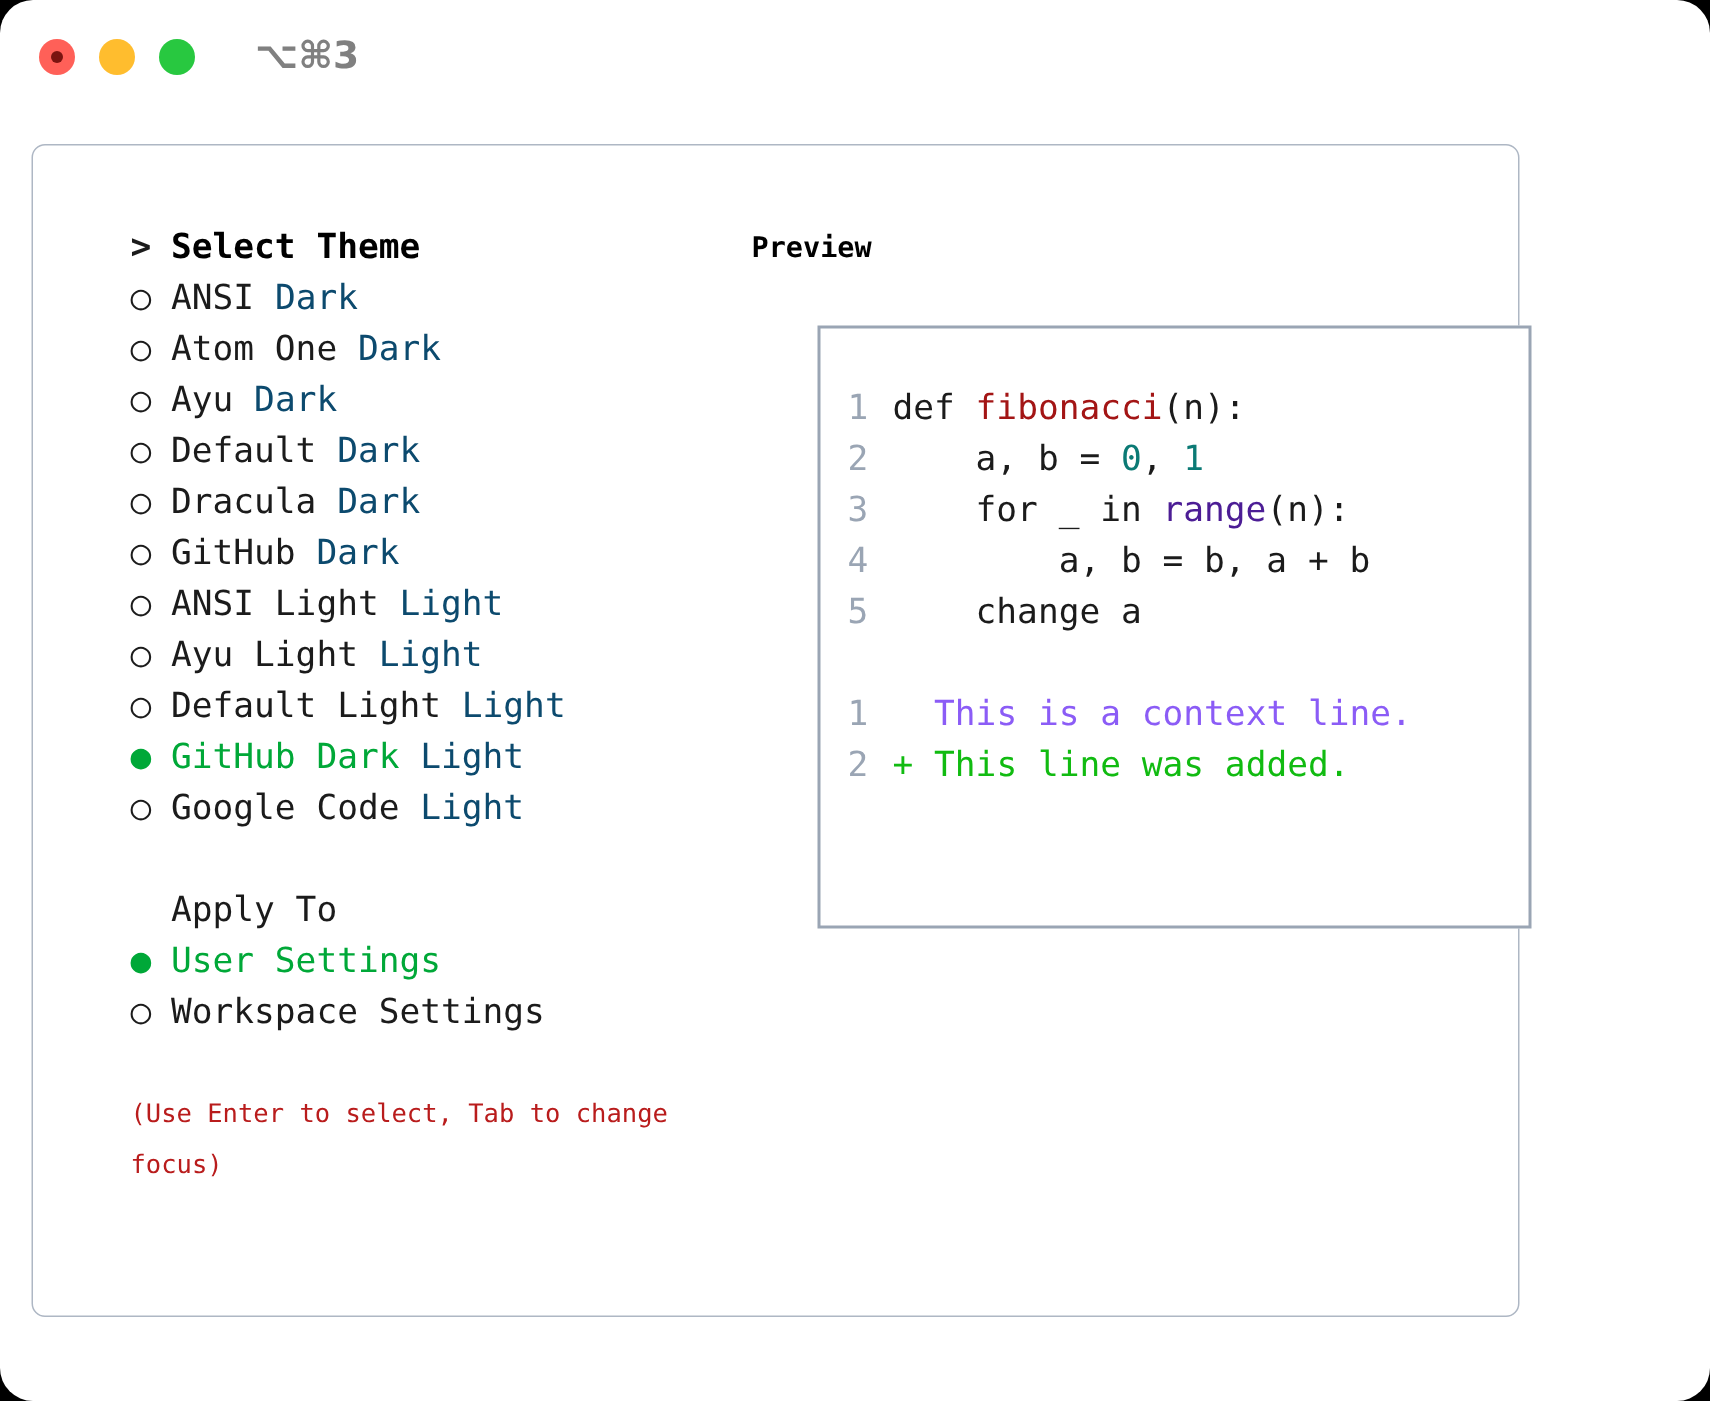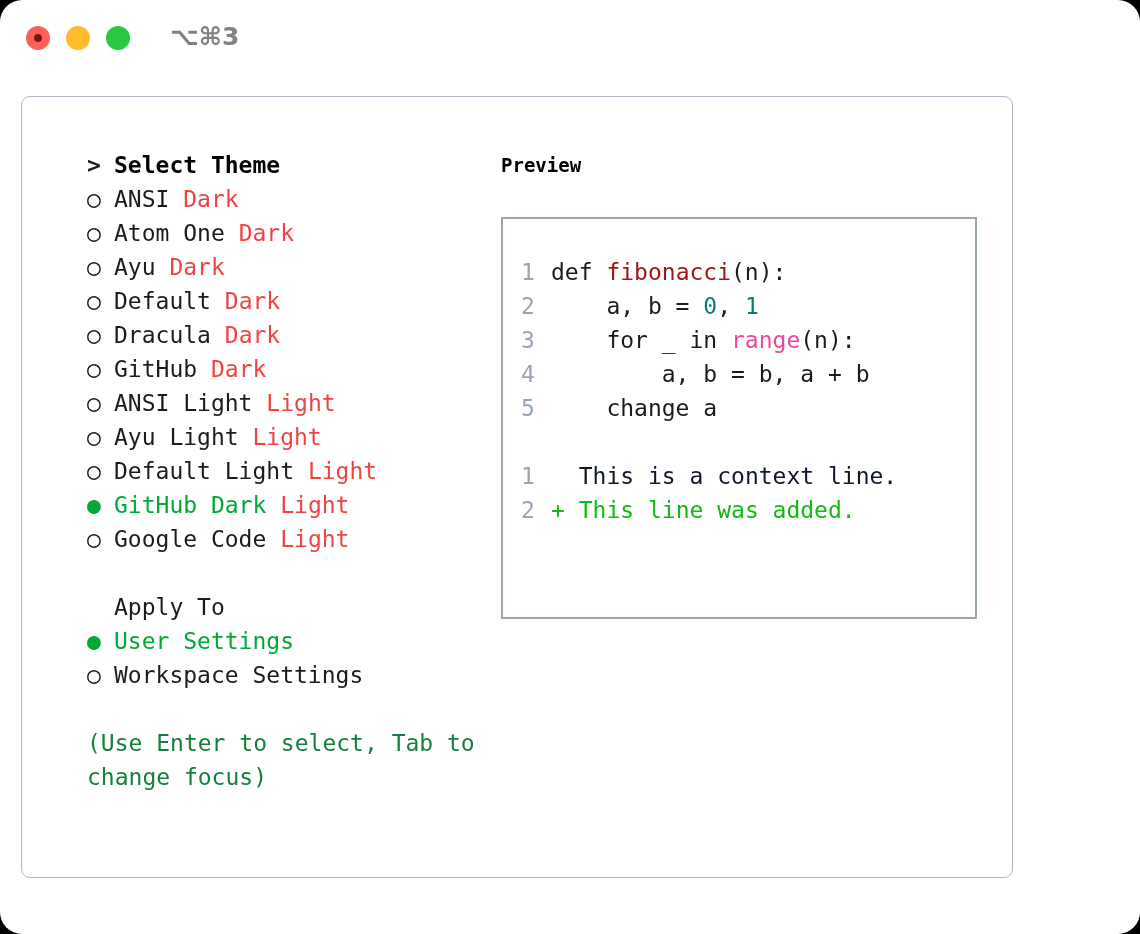--- a/index.html
+++ b/index.html
@@ -109,26 +109,26 @@
     display: inline-block;
     width: 27px;
     color: #1b1b1b;
   }
   .section-header {
     font-weight: bold;
     color: #000000;
   }
   .row.selected .marker,
   .row.selected .label { color: #00a838; }
-  .tag { color: #ef4444; }
+  .tag { color: #0c4a6e; }
   .spacer { height: 34px; }
   .hint {
-    font-size: 23px;
-    line-height: 34px;
-    color: #15803d;
+    font-size: 17px;
+    line-height: 34px;
+    color: #b91c1c;
     width: 420px;
     white-space: pre-wrap;
   }
 
   
   .right-col {
     position: absolute;
     left: 479px;
     top: 51px;
     width: 490px;
@@ -140,36 +140,37 @@
     font-weight: bold;
   }
   .preview-box {
     margin-top: 35px;
     width: 476px;
     height: 402px;
     border: 2px solid #9aa5b4;
     box-sizing: border-box;
     background: #ffffff;
     padding: 36px 0 0 18px;
+    margin-left: 44px;
   }
   .code-line {
     font-size: 23px;
     line-height: 34px;
     white-space: pre;
     color: #1b1b1b;
   }
   .ln {
     display: inline-block;
     width: 30px;
     color: #9aa5b4;
   }
   .tok-fn    { color: #a31515; }
   .tok-num   { color: #0b7a75; }
-  .tok-call  { color: #ec4899; }
-  .diff-ctx  { color: #0f172a; }
+  .tok-call  { color: #4c1d95; }
+  .diff-ctx  { color: #8b5cf6; }
   .diff-del  { color: #cc0000; }
   .diff-add  { color: #11bb11; }
   .blank-line { height: 34px; }
 </style>
 </head>
 <body>
 
 <div class="window">
 
   <div class="titlebar">

